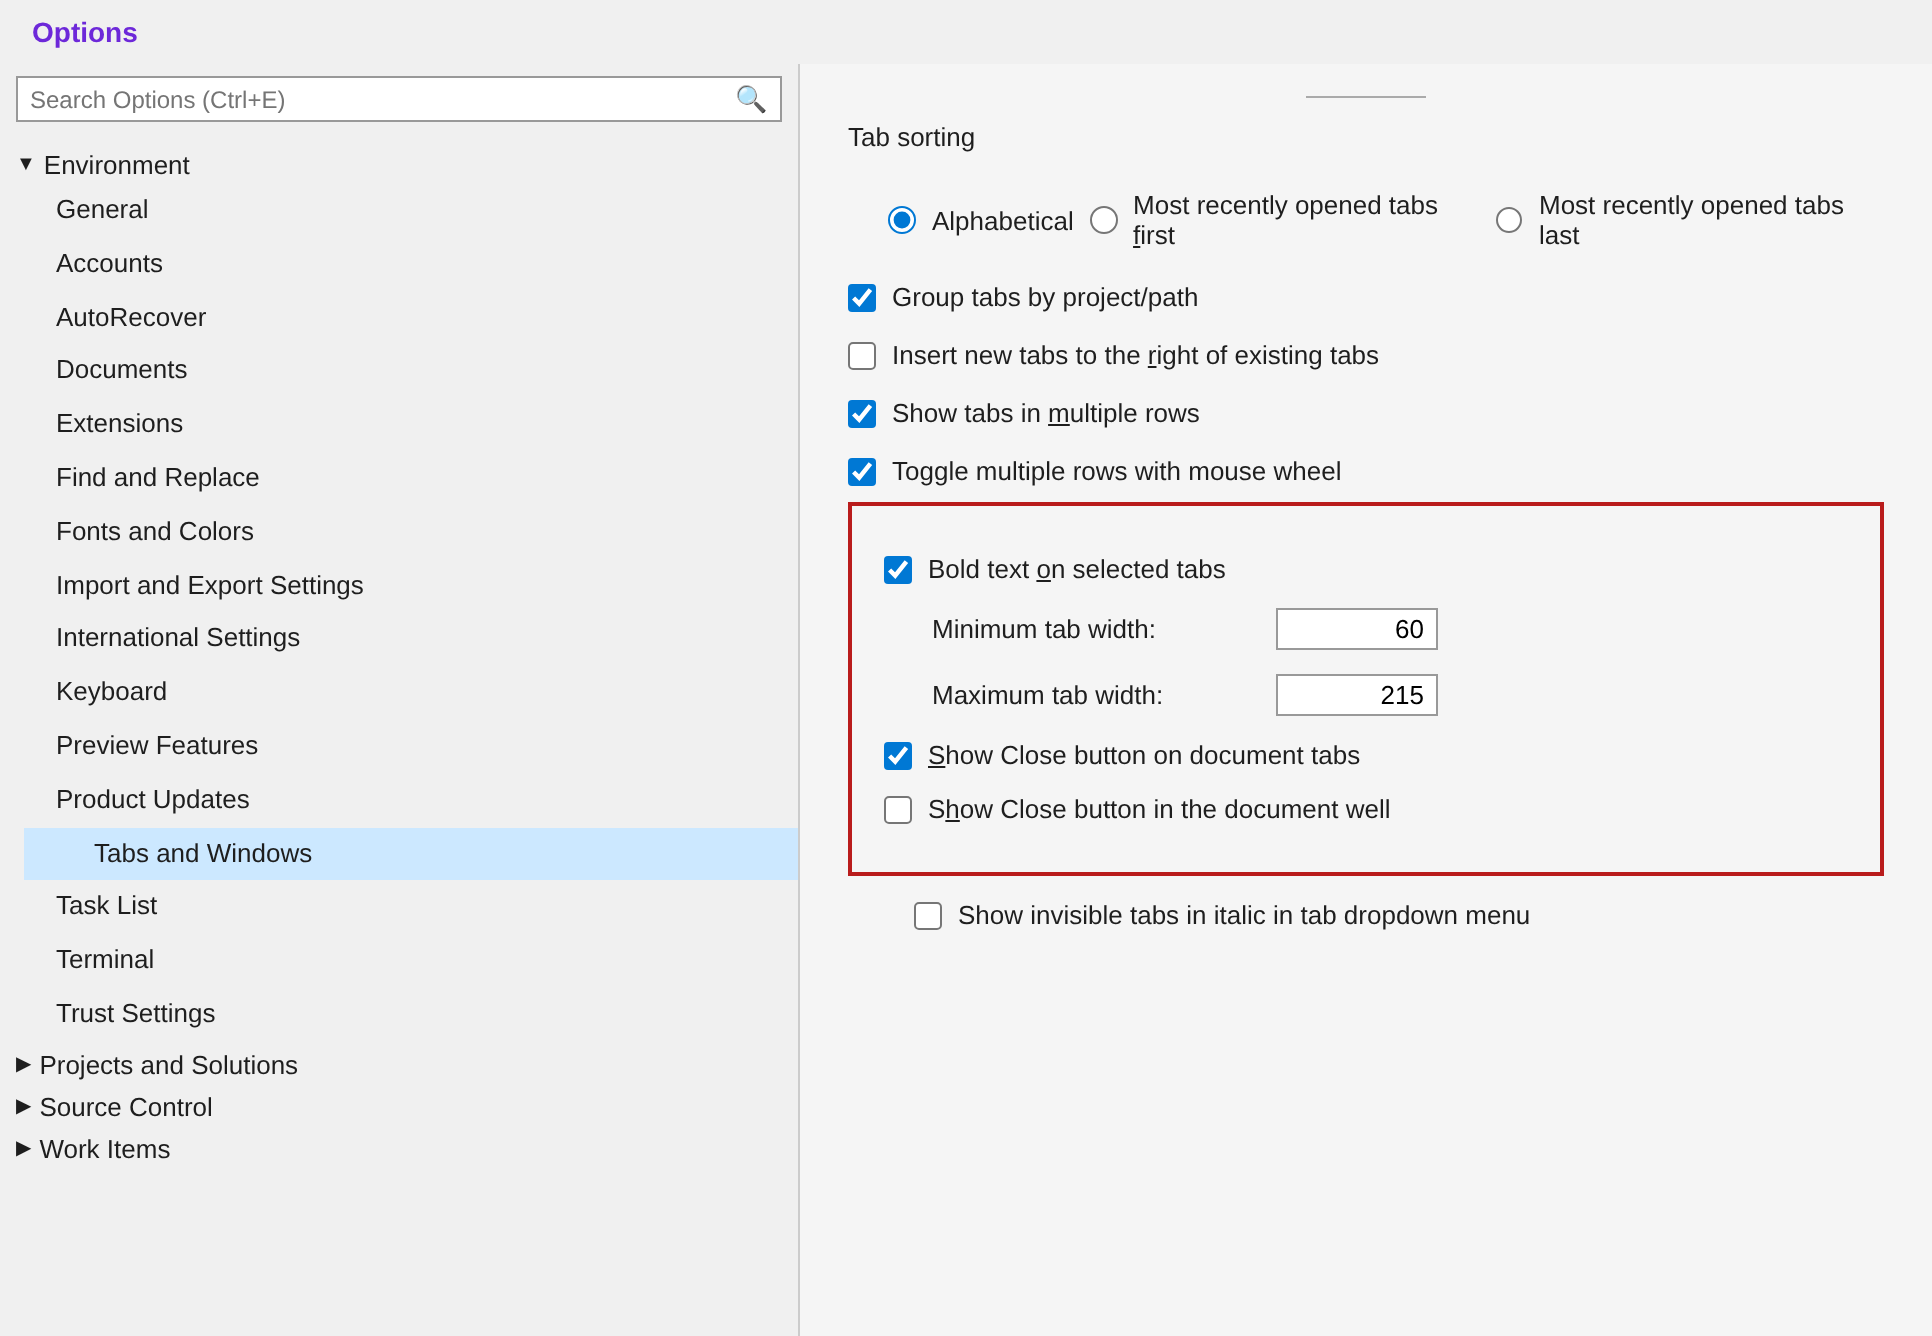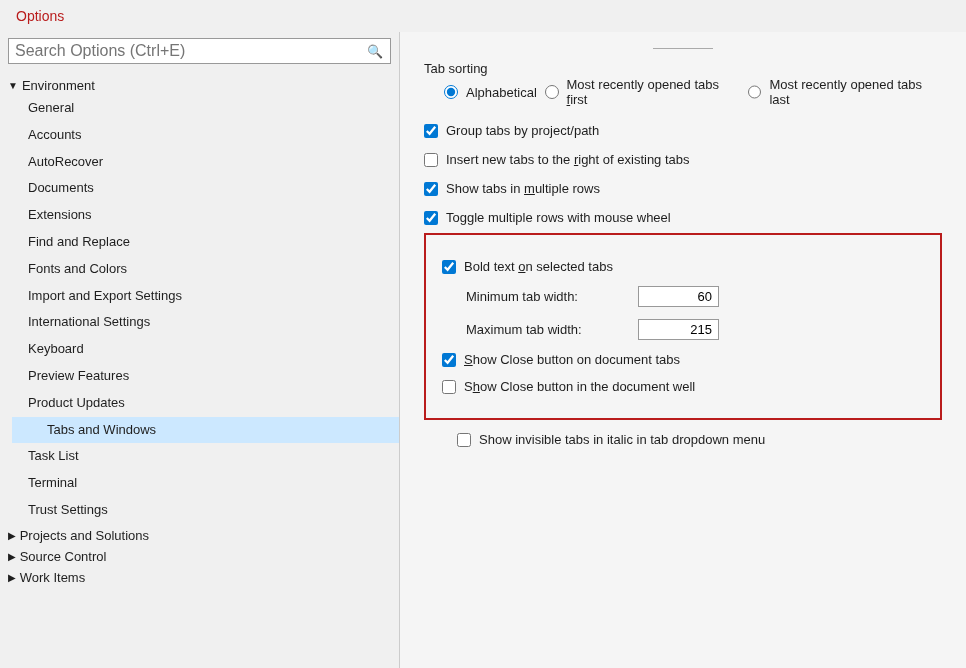--- a/index.html
+++ b/index.html
@@ -15,22 +15,22 @@
     .window {
       width: 966px;
       height: 668px;
       background: #f0f0f0;
       display: flex;
       flex-direction: column;
     }
     .title-bar {
       padding: 8px 16px;
       font-size: 14px;
-      font-weight: 400;
-      color: #b91c1c;
+      font-weight: 700;
+      color: #6d28d9;
       background: #f0f0f0;
     }
     .content {
       display: flex;
       flex: 1;
       overflow: hidden;
     }
     
     .sidebar {
       width: 400px;
@@ -44,21 +44,21 @@
       display: flex;
       align-items: center;
       border: 1px solid #999;
       background: white;
       padding: 3px 6px;
     }
     .search-box input {
       border: none;
       outline: none;
       flex: 1;
-      font-size: 16px;
+      font-size: 12px;
       color: #888;
       background: transparent;
     }
     .search-box .search-icon {
       color: #555;
       font-size: 13px;
     }
     .tree {
       flex: 1;
       overflow-y: auto;
@@ -104,21 +104,21 @@
     .main-panel {
       flex: 1;
       background: #f5f5f5;
       padding: 16px 24px;
       overflow-y: auto;
     }
     .section-title {
       font-size: 13px;
       font-weight: 400;
       color: #1e1e1e;
-      margin-bottom: 1px;
+      margin-bottom: 19px;
     }
     .radio-group {
       display: flex;
       flex-direction: row;
       gap: 8px;
       margin-left: 20px;
       margin-bottom: 16px;
     }
     .radio-item {
       display: flex;

